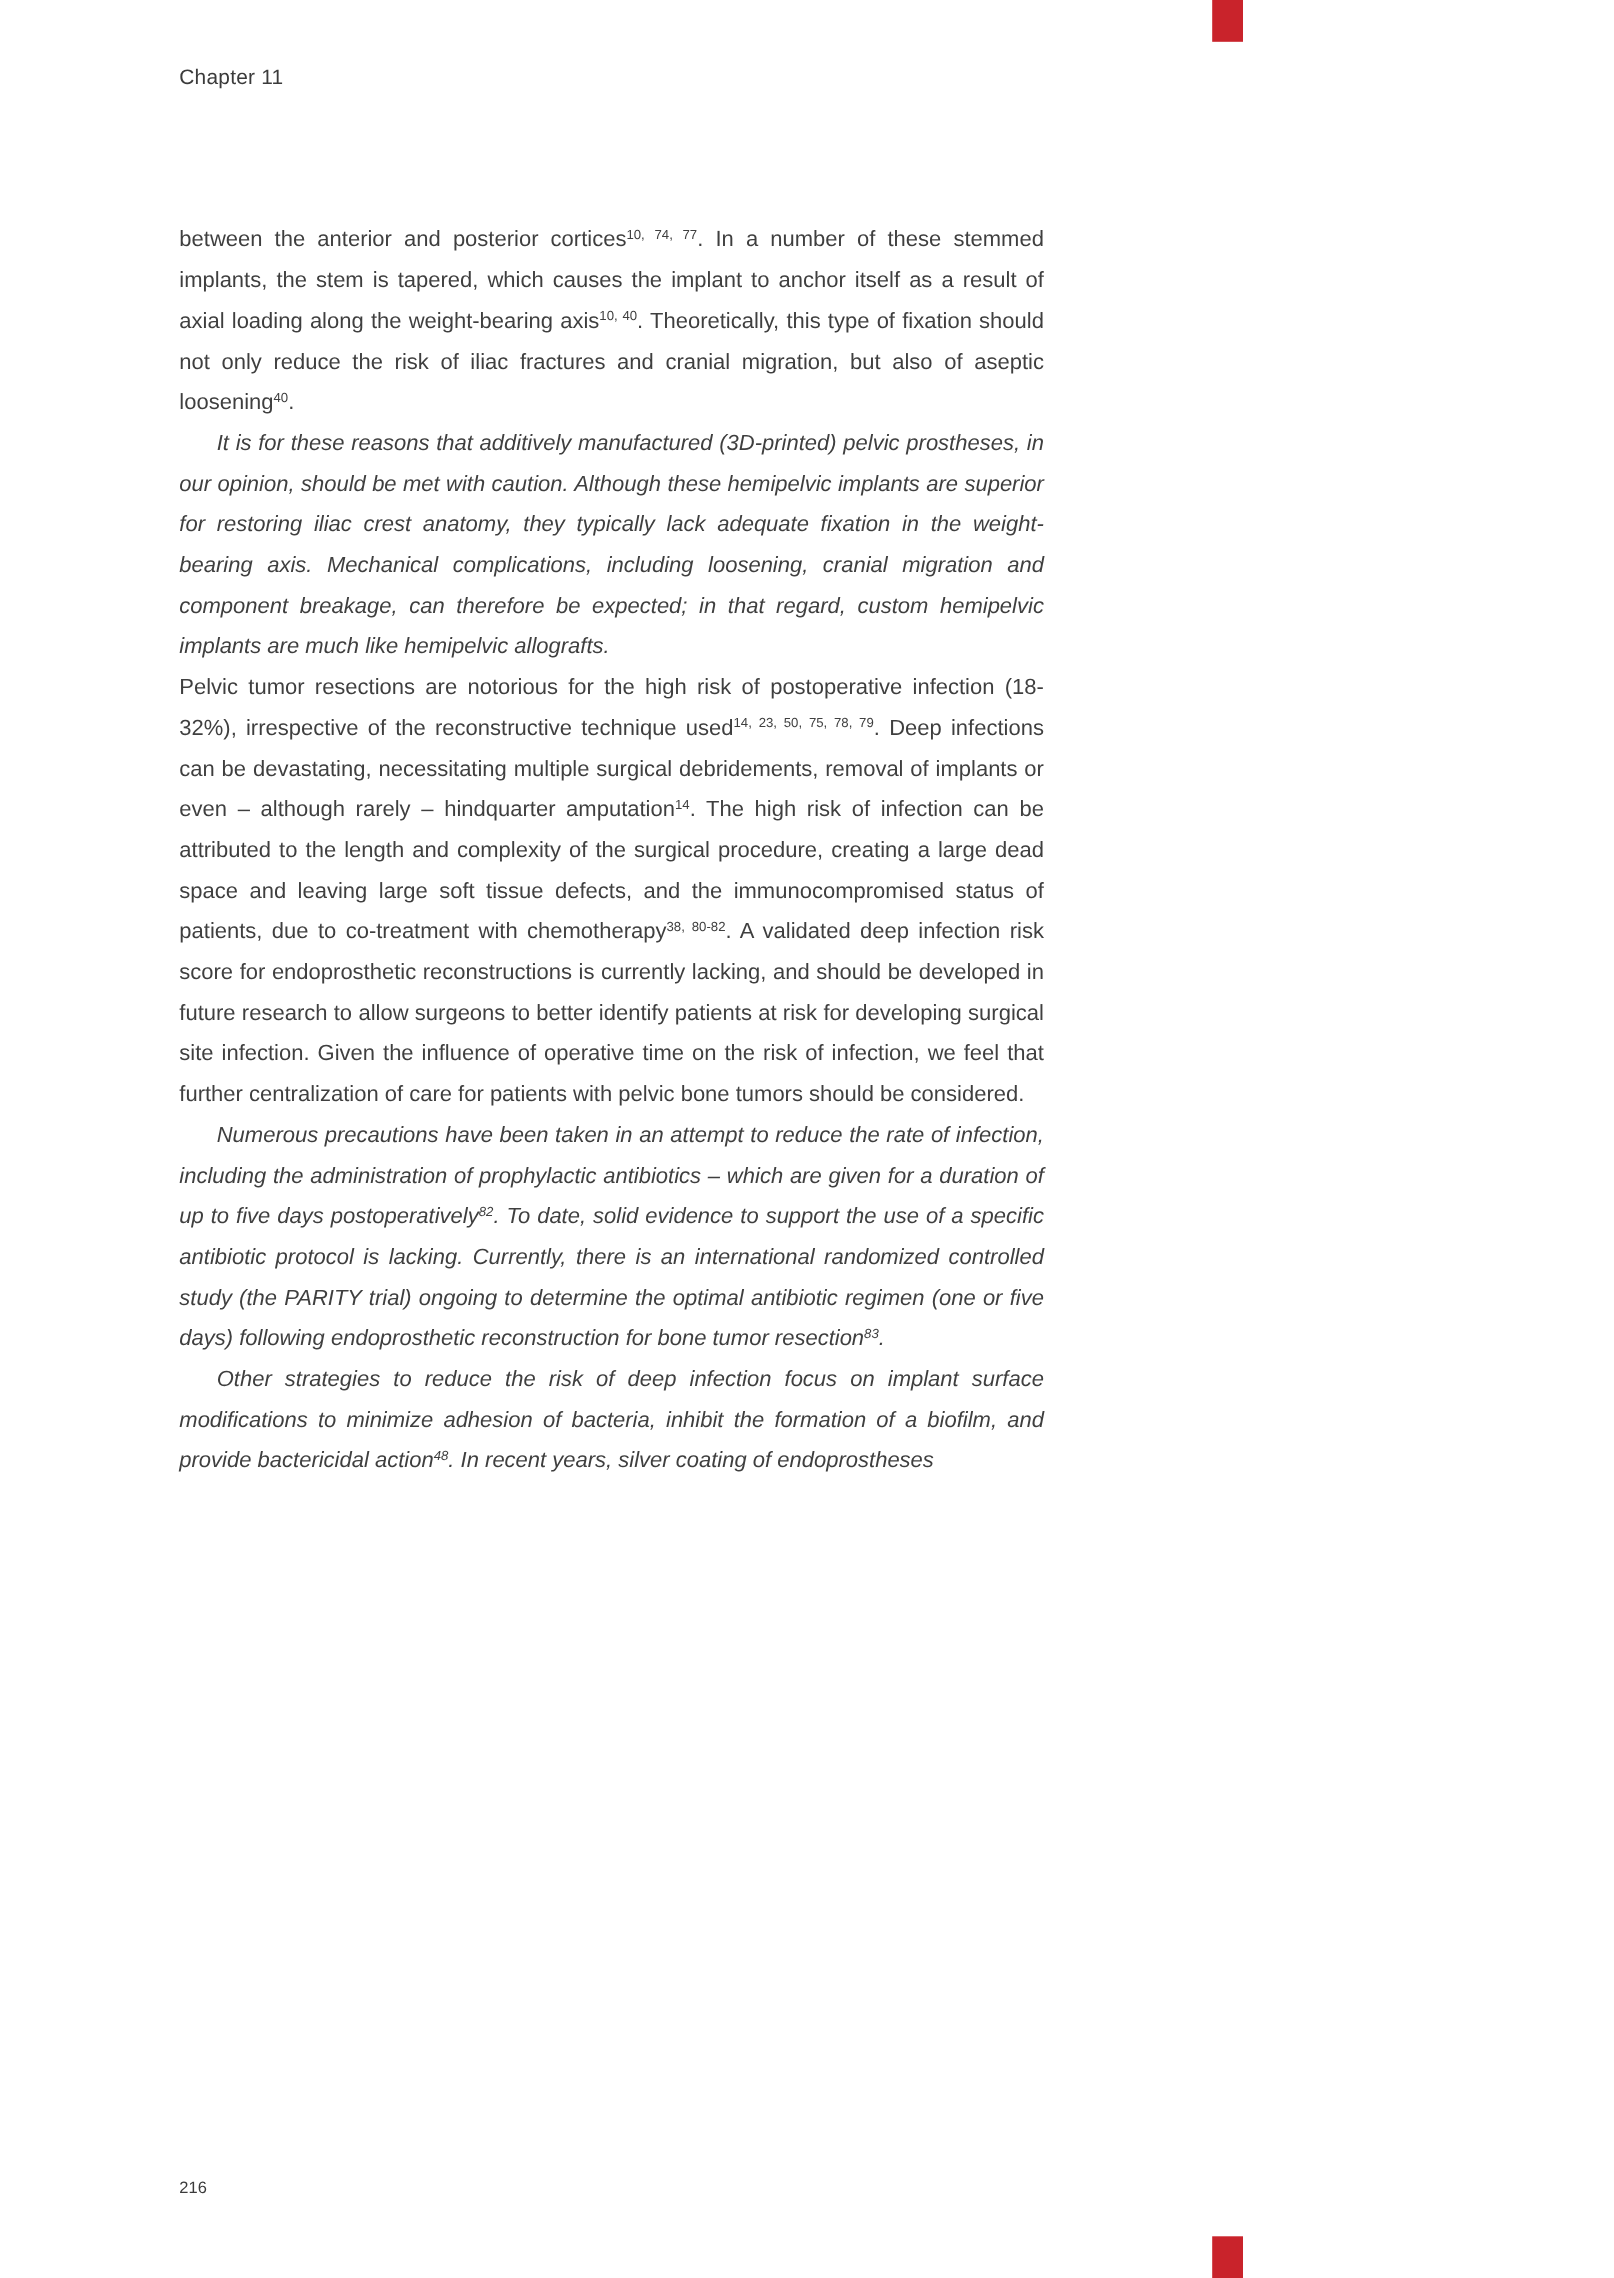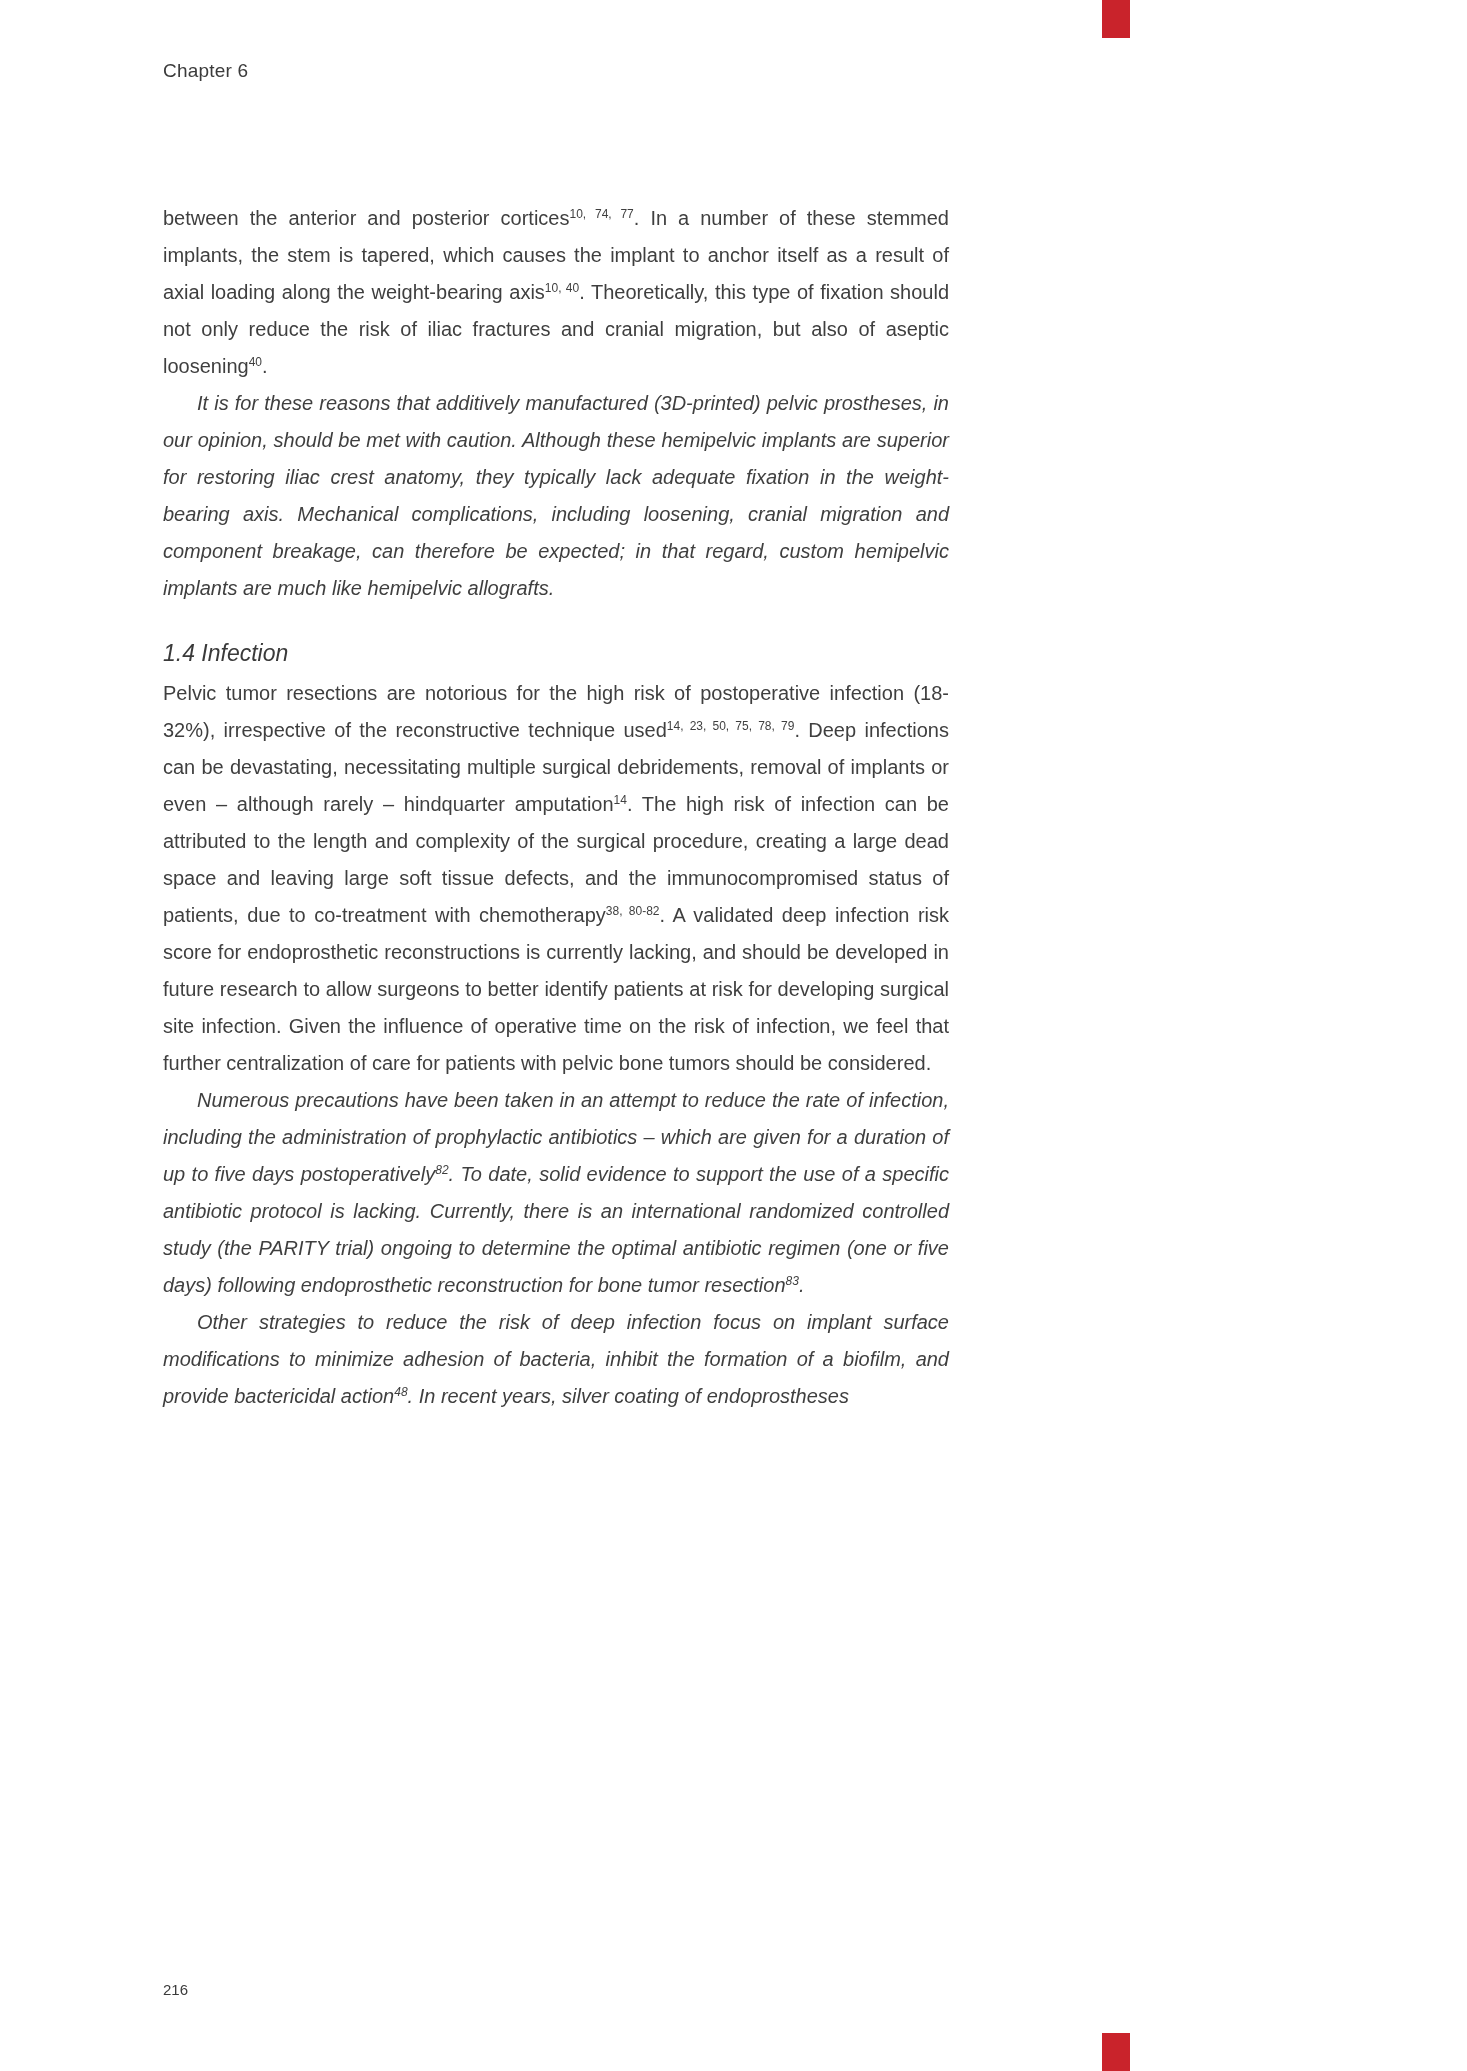--- a/index.html
+++ b/index.html
@@ -76,26 +76,25 @@
   .chapter-tab.top { top: 0; }
   .chapter-tab.bottom { bottom: 0; }
 </style>
 </head>
 <body>
 
 <div class="page">
 
   <div class="chapter-tab top"></div>
 
-  <div class="chapter-header">Chapter 6</div>
+  <div class="chapter-header">Chapter 11</div>
 
   <div class="content">
       <p class="para">between the anterior and posterior cortices<sup>10, 74, 77</sup>. In a number of these stemmed implants, the stem is tapered, which causes the implant to anchor itself as a result of axial loading along the weight-bearing axis<sup>10, 40</sup>. Theoretically, this type of fixation should not only reduce the risk of iliac fractures and cranial migration, but also of aseptic loosening<sup>40</sup>.</p>
       <p class="para indent">It is for these reasons that additively manufactured (3D-printed) pelvic prostheses, in our opinion, should be met with caution. Although these hemipelvic implants are superior for restoring iliac crest anatomy, they typically lack adequate fixation in the weight-bearing axis. Mechanical complications, including loosening, cranial migration and component breakage, can therefore be expected; in that regard, custom hemipelvic implants are much like hemipelvic allografts.</p>
-      <h2 class="section-heading">1.4 Infection</h2>
       <p class="para">Pelvic tumor resections are notorious for the high risk of postoperative infection (18-32%), irrespective of the reconstructive technique used<sup>14, 23, 50, 75, 78, 79</sup>. Deep infections can be devastating, necessitating multiple surgical debridements, removal of implants or even – although rarely – hindquarter amputation<sup>14</sup>. The high risk of infection can be attributed to the length and complexity of the surgical procedure, creating a large dead space and leaving large soft tissue defects, and the immunocompromised status of patients, due to co-treatment with chemotherapy<sup>38, 80-82</sup>. A validated deep infection risk score for endoprosthetic reconstructions is currently lacking, and should be developed in future research to allow surgeons to better identify patients at risk for developing surgical site infection. Given the influence of operative time on the risk of infection, we feel that further centralization of care for patients with pelvic bone tumors should be considered.</p>
       <p class="para indent">Numerous precautions have been taken in an attempt to reduce the rate of infection, including the administration of prophylactic antibiotics – which are given for a duration of up to five days postoperatively<sup>82</sup>. To date, solid evidence to support the use of a specific antibiotic protocol is lacking. Currently, there is an international randomized controlled study (the PARITY trial) ongoing to determine the optimal antibiotic regimen (one or five days) following endoprosthetic reconstruction for bone tumor resection<sup>83</sup>.</p>
       <p class="para indent">Other strategies to reduce the risk of deep infection focus on implant surface modifications to minimize adhesion of bacteria, inhibit the formation of a biofilm, and provide bactericidal action<sup>48</sup>. In recent years, silver coating of endoprostheses</p>
     </div>
 
   <div class="page-number">216</div>
 
   <div class="chapter-tab bottom"></div>
 
 </div>

